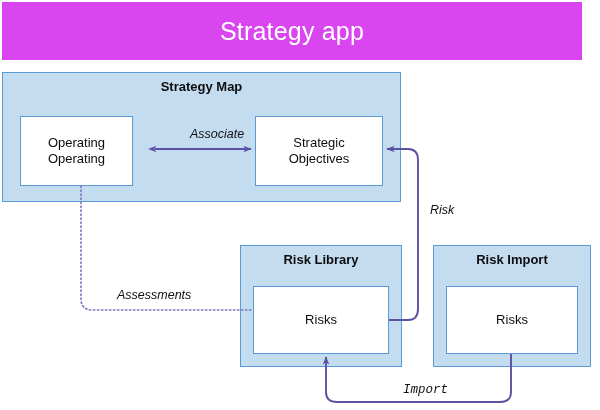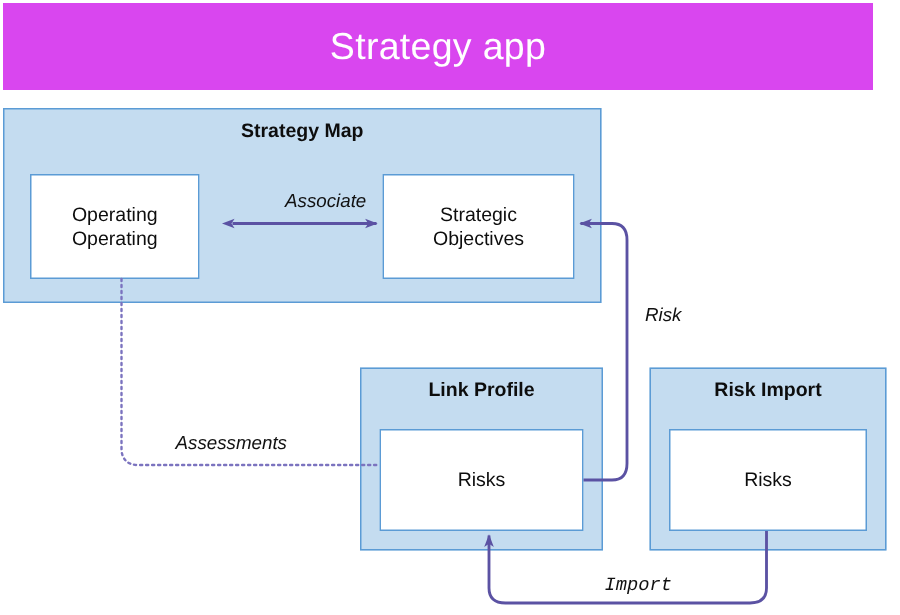--- a/index.html
+++ b/index.html
@@ -128,21 +128,21 @@
   </div>
 
   <div class="node" id="node-strategic-objectives">
     <span>
       <span>Strategic</span><br>
       <span>Objectives</span>
     </span>
   </div>
 
   <div class="panel" id="panel-risk-profile">
-    <div class="panel-title">Link Profile</div>
+    <div class="panel-title">Risk Library</div>
   </div>
 
   <div class="node" id="node-risks-profile">
     <span>Risks</span>
   </div>
 
   <div class="panel" id="panel-risk-library">
     <div class="panel-title">Risk Import</div>
   </div>
 

